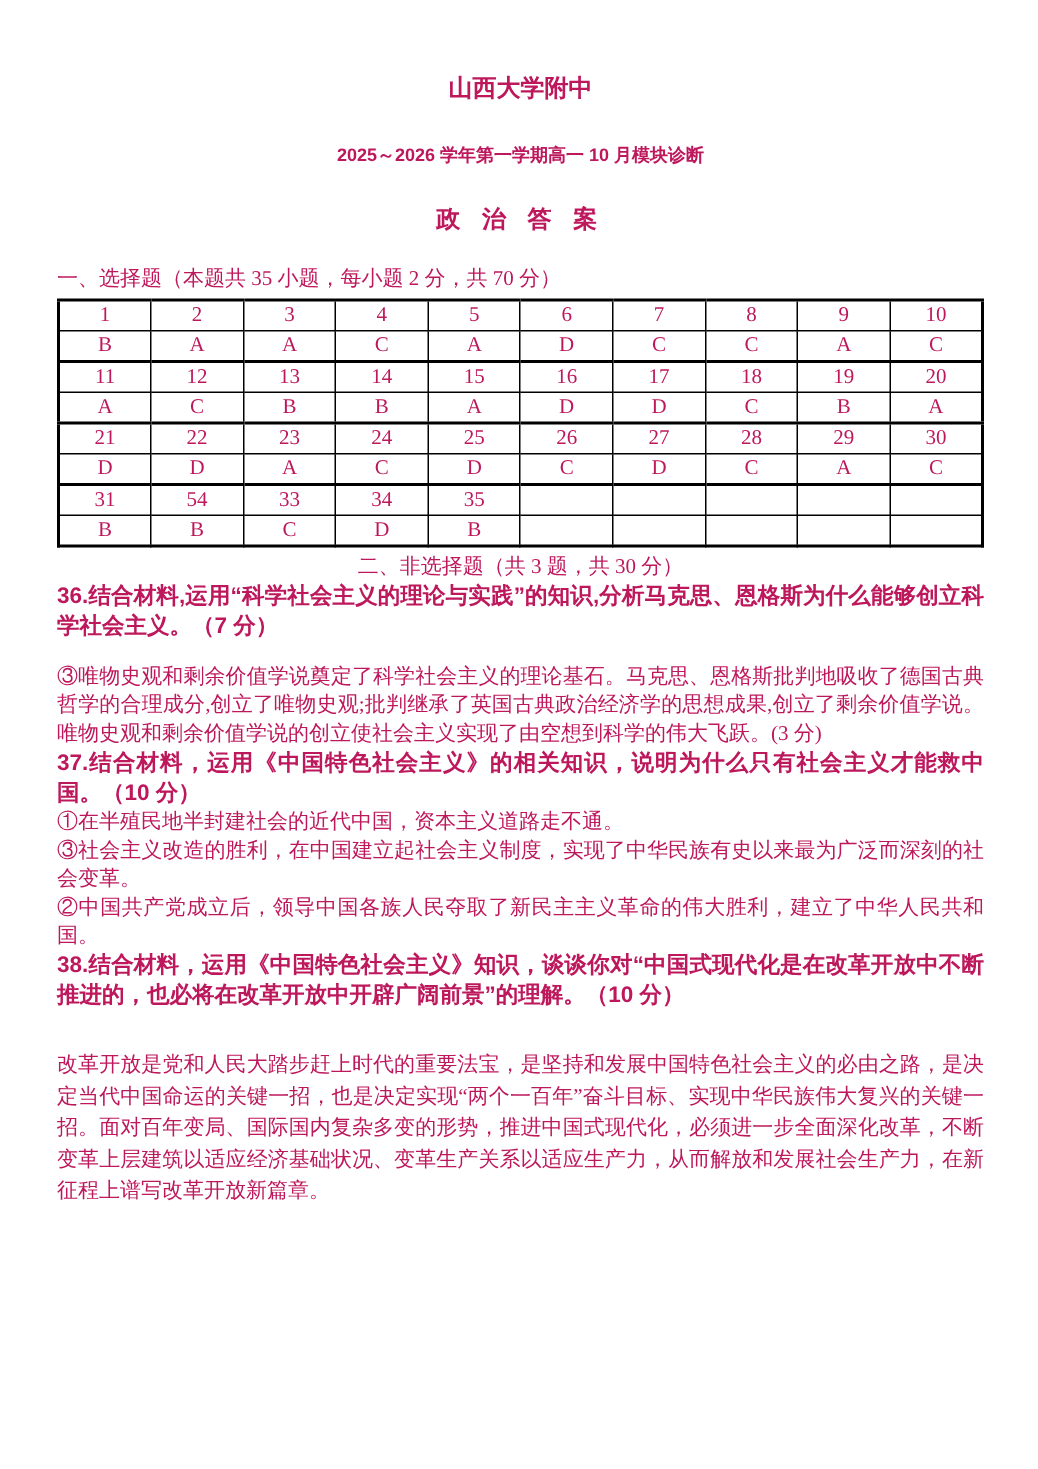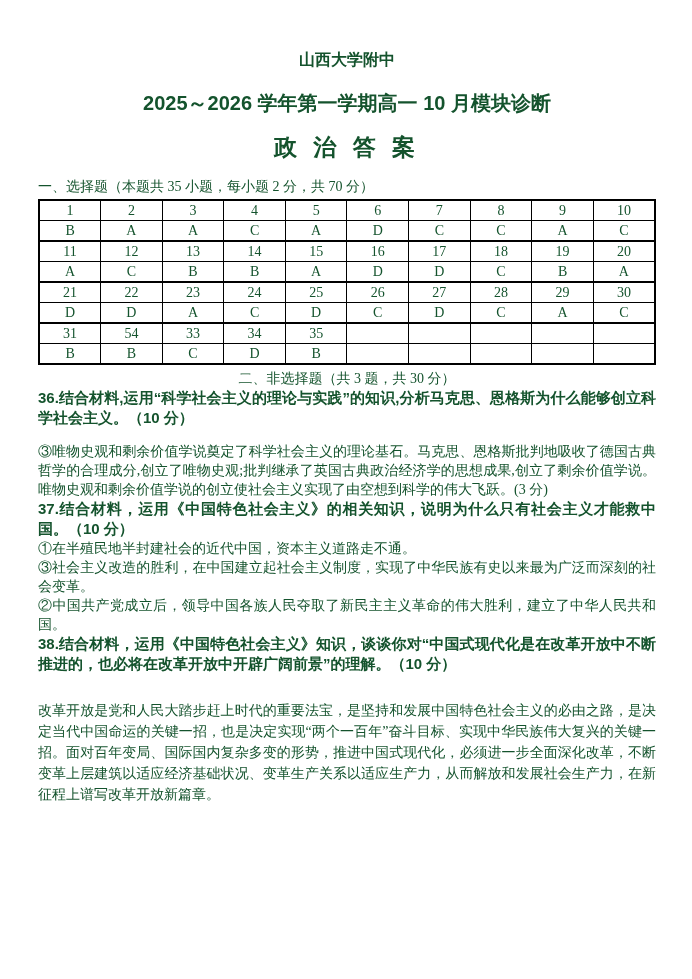--- a/index.html
+++ b/index.html
@@ -1,39 +1,39 @@
 <!DOCTYPE html>
 <html lang="zh"><head>
 <meta charset="utf-8">
 <style>
   html,body{margin:0;padding:0;background:#e8e8e8;}
   .page{
     box-sizing:border-box;
     width:692px;height:979px;
     margin:0 auto;
     background:#ffffff;
-    color:#14532d;
+    color:#be185d;
     font-family:"Liberation Serif",serif;
     font-size:14px;line-height:19px;
     padding:50px 36px 20px 38px;
     overflow:hidden;
   }
   .doc-header{text-align:center;}
   .school{
     font-family:"Liberation Sans",sans-serif;
     font-weight:bold;font-size:16px;line-height:19px;
   }
   .exam{
     font-family:"Liberation Sans",sans-serif;
-    font-weight:bold;font-size:20px;line-height:20px;
+    font-weight:bold;font-size:12px;line-height:20px;
     margin-top:24px;
   }
   .subject{
     font-family:"Liberation Sans",sans-serif;
-    font-weight:bold;font-size:23px;line-height:26px;
+    font-weight:bold;font-size:16px;line-height:26px;
     letter-spacing:5px;margin-top:21px;
   }
   .section-label{margin-top:17px;line-height:19px;}
   .answer-table{
     width:100%;
     border-collapse:collapse;
     table-layout:fixed;
     margin-top:3px;
     border:2px solid #000;
   }
@@ -165,21 +165,21 @@
           <td></td>
           <td></td>
           <td></td>
           <td></td>
         </tr>
       </tbody>
   </table>
 
   <div class="section-label sec2">二、非选择题（共 3 题，共 30 分）</div>
 
-  <div class="q-heading">36.结合材料,运用“科学社会主义的理论与实践”的知识,分析马克思、恩格斯为什么能够创立科学社会主义。（10 分）</div>
+  <div class="q-heading">36.结合材料,运用“科学社会主义的理论与实践”的知识,分析马克思、恩格斯为什么能够创立科学社会主义。（7 分）</div>
 
   <div class="q36-answer">
     <p>③唯物史观和剩余价值学说奠定了科学社会主义的理论基石。马克思、恩格斯批判地吸收了德国古典哲学的合理成分,创立了唯物史观;批判继承了英国古典政治经济学的思想成果,创立了剩余价值学说。唯物史观和剩余价值学说的创立使社会主义实现了由空想到科学的伟大飞跃。(3 分)</p>
   </div>
 
   <div class="q-heading">37.结合材料，运用《中国特色社会主义》的相关知识，说明为什么只有社会主义才能救中国。（10 分）</div>
 
   <div>
     <p>①在半殖民地半封建社会的近代中国，资本主义道路走不通。</p>
     <p>③社会主义改造的胜利，在中国建立起社会主义制度，实现了中华民族有史以来最为广泛而深刻的社会变革。</p>

